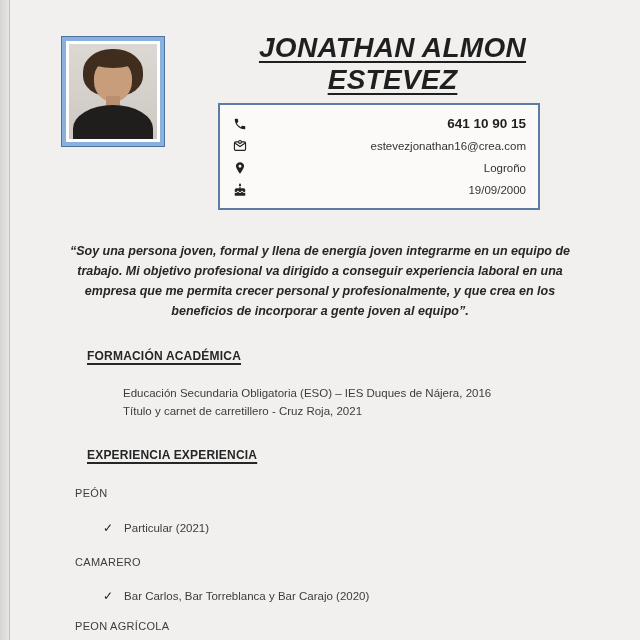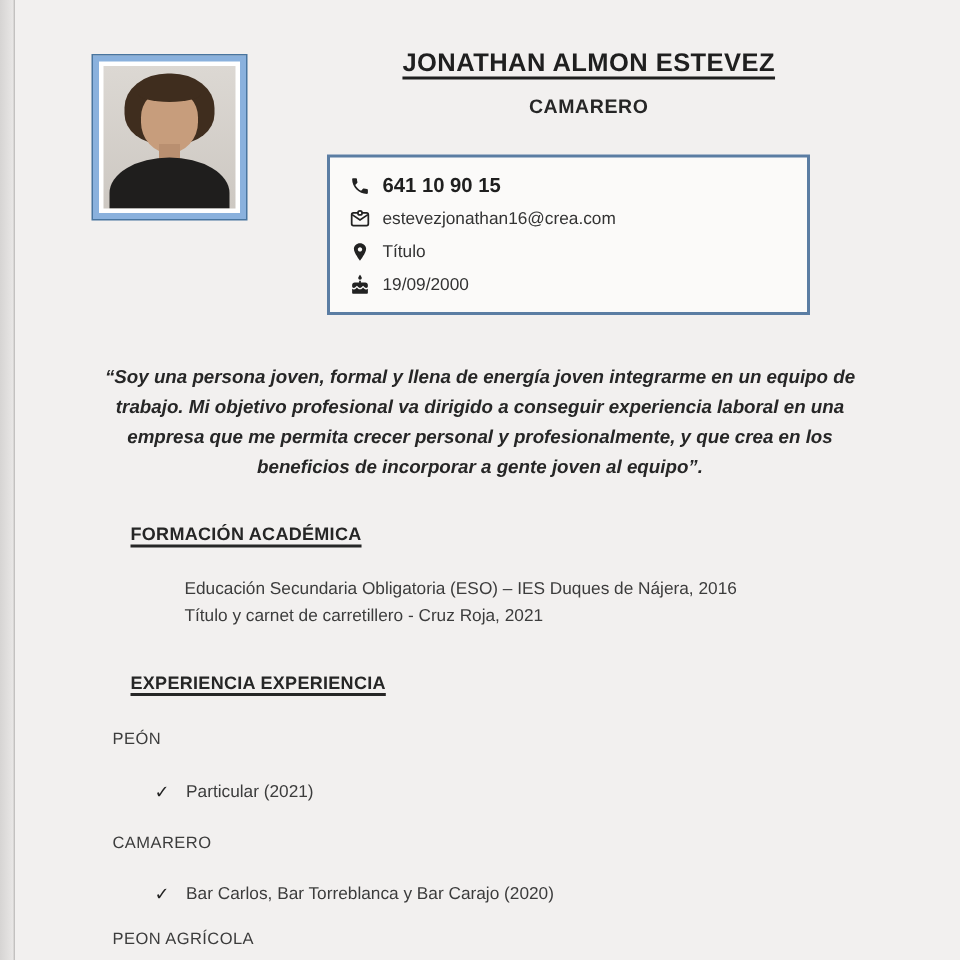--- a/index.html
+++ b/index.html
@@ -43,32 +43,32 @@
     background:#b98f70;
   }
   .photo .shirt {
     position:absolute; left:4%; bottom:0; width:92%; height:36%;
     background:#1f1e1d; border-radius:50% 50% 0 0 / 70% 70% 0 0;
   }
 
   
   .title-block { position:absolute; left:205px; top:32px; width:375px; text-align:center; }
   .name {
-    font-size:17px; font-weight:bold; color:#1f1f1f; letter-spacing:0.3px;
-    text-decoration:underline; text-decoration-thickness:2px; text-underline-offset:4px;
+    font-size:28px; font-weight:bold; color:#1f1f1f; letter-spacing:0.3px;
+    text-decoration:underline; text-decoration-thickness:2px; text-underline-offset:4px;font-style:italic;
   }
   .role { margin-top:11px; font-size:13px; font-weight:bold; color:#262626; letter-spacing:0.4px; }
 
   
   .contact-box {
     position:absolute; left:218px; top:103px; width:322px;
     border:2px solid #5b7da3; background:#fbfaf9;
     padding:9px 12px; display:flex; flex-direction:column; gap:3px;
   }
-  .contact-row { display:flex; align-items:center; gap:8px; height:19px; }
+  .contact-row { display:flex; align-items:center; gap:8px; height:19px;justify-content:space-between; }
   .contact-row .cicon { width:15px; height:15px; flex:0 0 15px; display:flex; align-items:center; justify-content:center; }
   .contact-row svg { width:14px; height:14px; }
   .contact-phone { font-size:13.5px; font-weight:bold; color:#1f1f1f; }
   .contact-text { font-size:11.5px; color:#333333; }
 
   
   .summary {
     position:absolute; left:62px; top:241px; width:516px;
     text-align:center; font-style:italic; font-weight:bold;
     font-size:12.5px; line-height:20px; color:#262626;
@@ -125,21 +125,21 @@
           </svg>
       </span>
       <span class="contact-text">estevezjonathan16@crea.com</span>
     </div>
     <div class="contact-row">
       <span class="cicon">
         <svg viewBox="0 0 24 24" fill="#222222">
             <path d="M12 2C8.13 2 5 5.13 5 8.2 5 12.88 12 22 12 22s7-9.12 7-13.8C19 5.13 15.87 2 12 2zm0 9.5c-1.38 0-2.5-1.12-2.5-2.5s1.12-2.5 2.5-2.5 2.5 1.12 2.5 2.5-1.12 2.5-2.5 2.5z"></path>
           </svg>
       </span>
-      <span class="contact-text">Título</span>
+      <span class="contact-text">Logroño</span>
     </div>
     <div class="contact-row">
       <span class="cicon">
         <svg viewBox="0 0 24 24" fill="#222222">
             <path d="M12 6c1.11 0 2-.9 2-2 0-.38-.1-.73-.29-1.03L12 0l-1.71 2.97c-.19.3-.29.65-.29 1.03 0 1.1.9 2 2 2zm4.6 9.99l-1.07-1.07-1.08 1.07c-1.3 1.3-3.58 1.31-4.89 0l-1.07-1.07-1.09 1.07c-.65.65-1.52 1.01-2.44 1.01-.73 0-1.4-.23-1.96-.61V21c0 .55.45 1 1 1h16c.55 0 1-.45 1-1v-4.61c-.56.38-1.23.61-1.96.61-.92 0-1.79-.36-2.44-1.01zM18 9h-5V7h-2v2H6c-1.66 0-3 1.34-3 3v1.54c0 1.08.88 1.96 1.96 1.96.52 0 1.02-.2 1.38-.57l2.14-2.13 2.13 2.13c.74.74 2.03.74 2.77 0l2.14-2.13 2.13 2.13c.37.37.86.57 1.38.57 1.08 0 1.96-.88 1.96-1.96V12c.01-1.66-1.33-3-2.99-3z"></path>
           </svg>
       </span>
       <span class="contact-text">19/09/2000</span>
     </div>
   </div>

